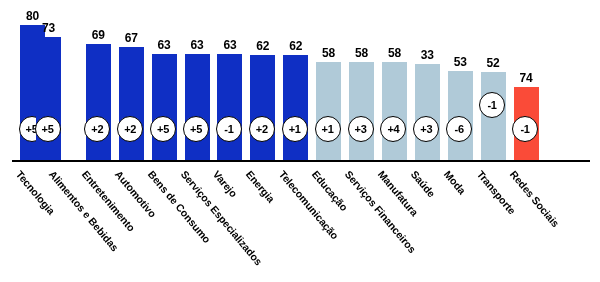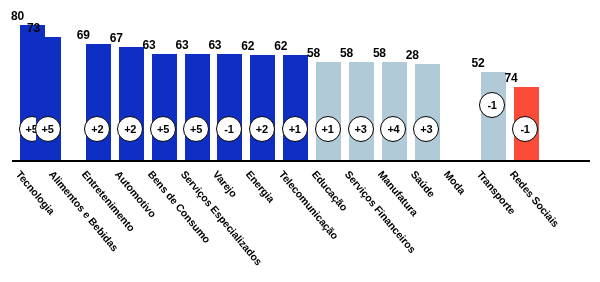--- a/index.html
+++ b/index.html
@@ -48,20 +48,21 @@
     width: 25px;
   }
   .bar.c-blue   { background: #0f2fc4; }
   .bar.c-light  { background: #b0cad8; }
   .bar.c-red    { background: #fa4b38; }
 
   .value-label {
     position: absolute;
     left: -9px;
     width: 43px;
+    text-align: center;
     font-size: 12px;
     font-weight: bold;
     color: #000000;
     line-height: 12px;
     letter-spacing: -0.2px;
   }
 
   
   .badge {
     position: absolute;
@@ -163,22 +164,27 @@
         <div class="value-label" style="bottom: 101px;">58</div>
         <div class="badge">+3</div>
       </div>
       <div class="bar-slot" style="left: 381.9px; bottom: 2px; height: 160px;">
         <div class="bar c-light" title="Manufatura: 58" style="height: 98px;"></div>
         <div class="value-label" style="bottom: 101px;">58</div>
         <div class="badge">+4</div>
       </div>
       <div class="bar-slot" style="left: 414.8px; bottom: 2px; height: 160px;">
         <div class="bar c-light" title="Saúde: 57" style="height: 96px;"></div>
-        <div class="value-label" style="bottom: 99px;">28</div>
+        <div class="value-label" style="bottom: 99px;">33</div>
         <div class="badge">+3</div>
+      </div>
+      <div class="bar-slot" style="left: 447.7px; bottom: 2px; height: 160px;">
+        <div class="bar c-light" title="Moda: 53" style="height: 89px;"></div>
+        <div class="value-label" style="bottom: 92px;">53</div>
+        <div class="badge">-6</div>
       </div>
       <div class="bar-slot" style="left: 480.6px; bottom: 2px; height: 184px;">
         <div class="bar c-light" title="Transporte: 52" style="height: 88px;"></div>
         <div class="value-label" style="bottom: 91px;">52</div>
         <div class="badge">-1</div>
       </div>
       <div class="bar-slot" style="left: 513.5px; bottom: 2px; height: 160px;">
         <div class="bar c-red" title="Redes Sociais: 43" style="height: 73px;"></div>
         <div class="value-label" style="bottom: 76px;">74</div>
         <div class="badge">-1</div>

